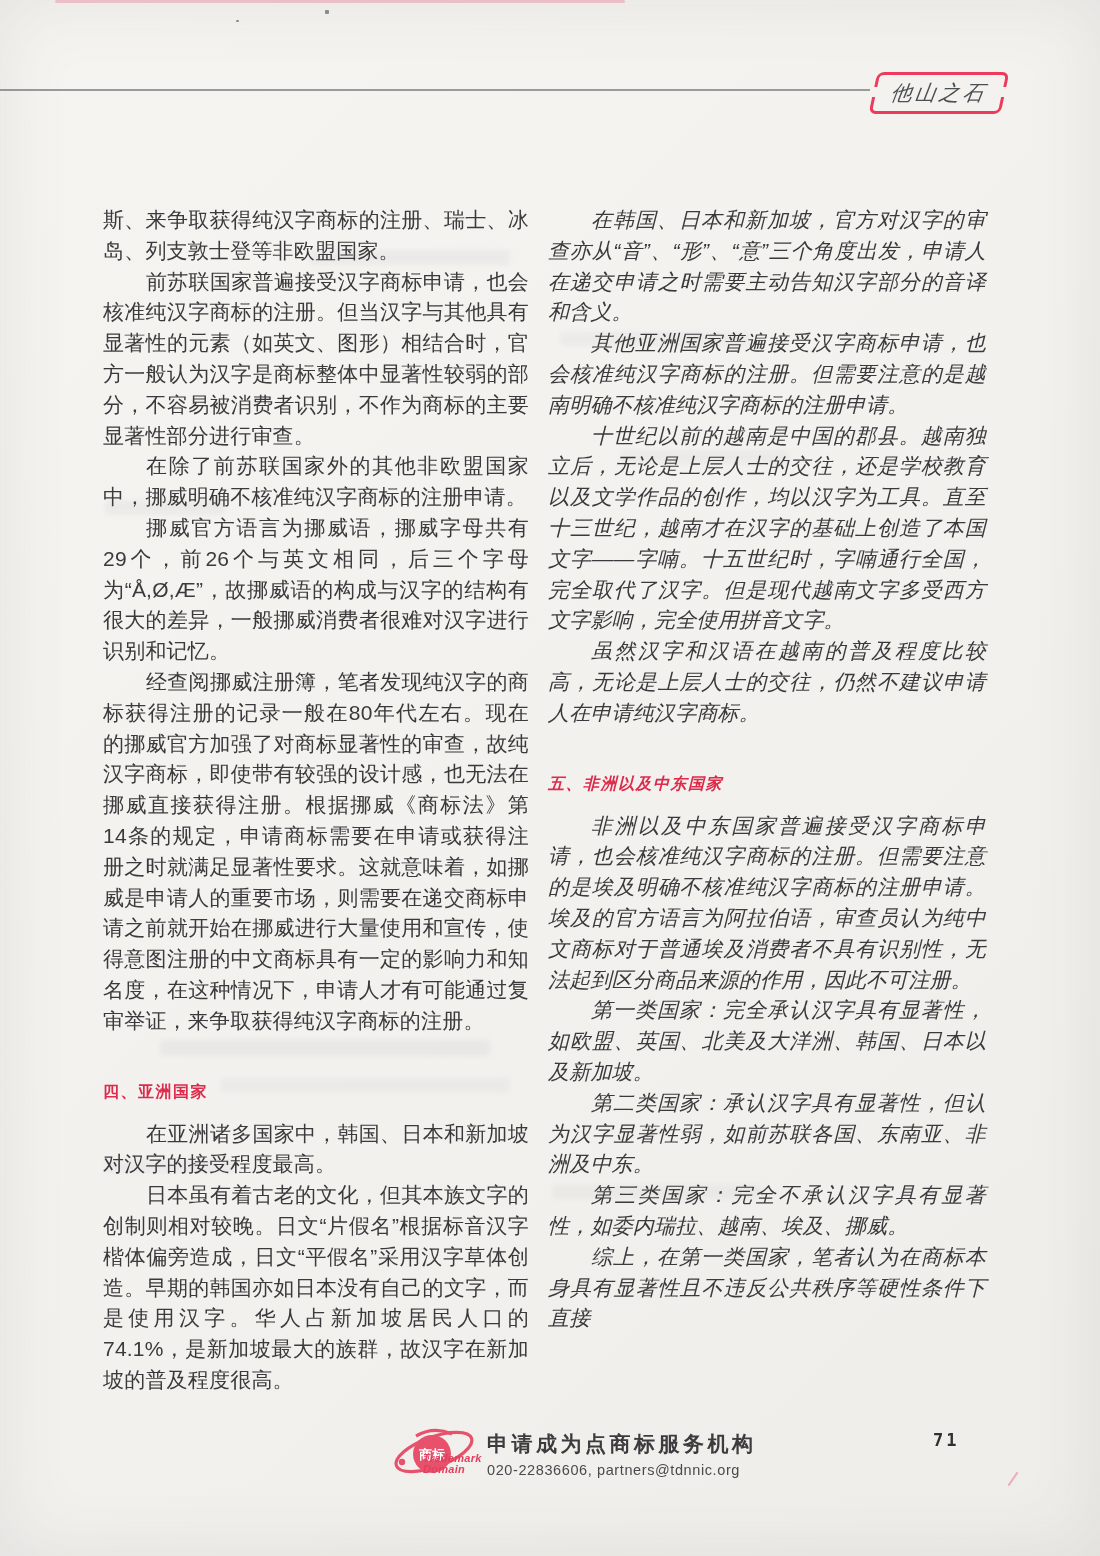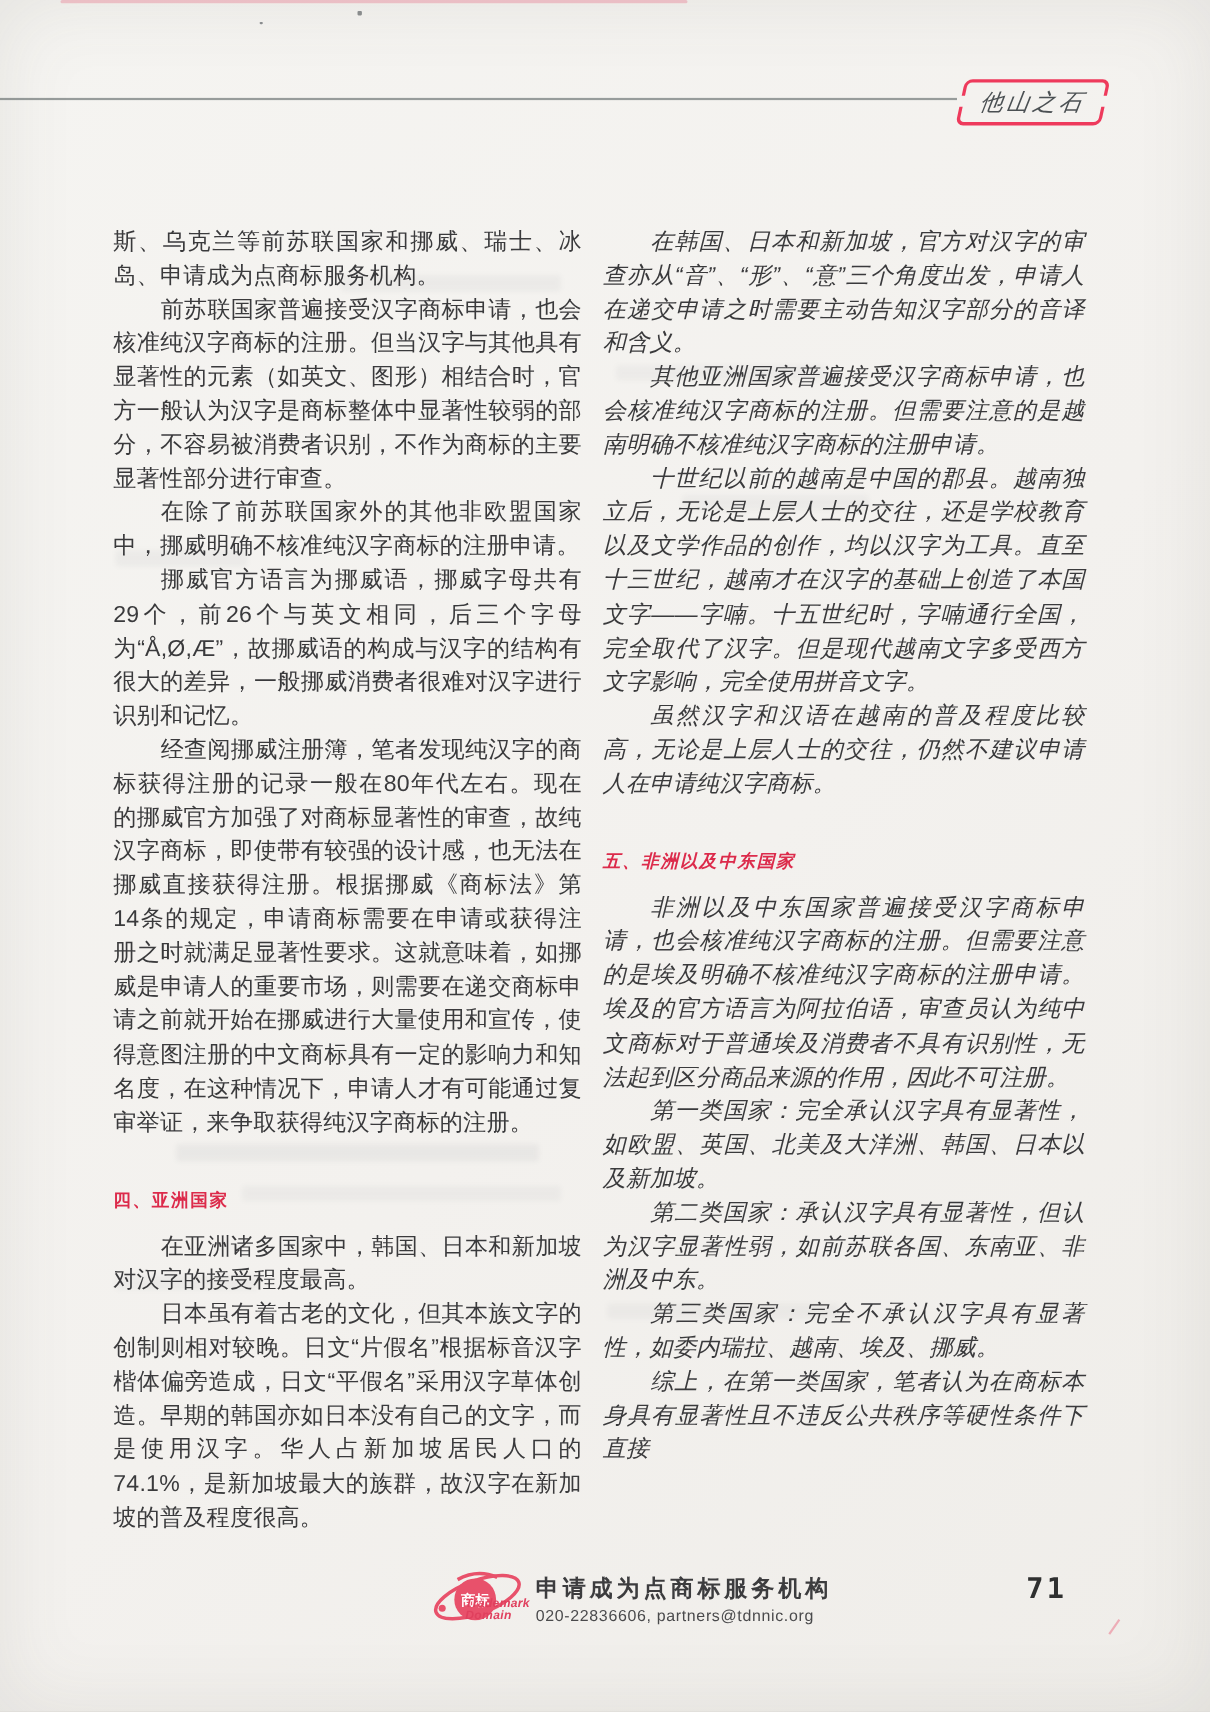--- a/index.html
+++ b/index.html
@@ -60,21 +60,21 @@
   }
   .svc-text{
     position:absolute;left:487px;top:1430px;font-size:21px;font-weight:bold;
     color:#3c3c3e;letter-spacing:3.5px;
   }
   .contact-text{
     position:absolute;left:487px;top:1462px;font-size:14.5px;color:#4a4a4c;
     letter-spacing:0.6px;
   }
   .page-number{
-    position:absolute;left:933px;top:1430px;font-size:26px;font-weight:bold;
+    position:absolute;left:933px;top:1430px;font-size:17px;font-weight:bold;
     color:#2f3030;letter-spacing:3px;font-family:"DejaVu Sans Mono","Liberation Mono",monospace;
   }
   .pink-mark{position:absolute;left:1005px;top:1478px;width:16px;height:2px;
     background:rgba(235,120,140,0.55);transform:rotate(-55deg);}
 </style>
 </head>
 <body>
 
 <div class="page">
 
@@ -91,21 +91,21 @@
   <div class="ghost" style="left:105px;top:500px;width:120px;height:15px;"></div>
   <div class="ghost" style="left:620px;top:450px;width:170px;height:14px;opacity:.05;"></div>
   <div class="ghost" style="left:560px;top:332px;width:190px;height:14px;opacity:.05;"></div>
   <div class="ghost" style="left:160px;top:1040px;width:330px;height:16px;opacity:.07;"></div>
   <div class="ghost" style="left:220px;top:1078px;width:290px;height:14px;opacity:.05;"></div>
   <div class="ghost" style="left:552px;top:1185px;width:210px;height:14px;opacity:.05;"></div>
   <div class="ghost" style="left:105px;top:1160px;width:130px;height:13px;opacity:.05;"></div>
 
   <div class="col col-left">
 
-      <div class="block paragraph no-indent">斯、乌克兰等前苏联国家和挪威、瑞士、冰岛、申请成为点商标服务机构。</div>
+      <div class="block paragraph no-indent">斯、来争取获得纯汉字商标的注册、瑞士、冰岛、列支敦士登等非欧盟国家。</div>
 
       <div class="block paragraph">前苏联国家普遍接受汉字商标申请，也会核准纯汉字商标的注册。但当汉字与其他具有显著性的元素（如英文、图形）相结合时，官方一般认为汉字是商标整体中显著性较弱的部分，不容易被消费者识别，不作为商标的主要显著性部分进行审查。</div>
 
       <div class="block paragraph">在除了前苏联国家外的其他非欧盟国家中，挪威明确不核准纯汉字商标的注册申请。</div>
 
       <div class="block paragraph">挪威官方语言为挪威语，挪威字母共有29个，前26个与英文相同，后三个字母为“Å,Ø,Æ”，故挪威语的构成与汉字的结构有很大的差异，一般挪威消费者很难对汉字进行识别和记忆。</div>
 
       <div class="block paragraph">经查阅挪威注册簿，笔者发现纯汉字的商标获得注册的记录一般在80年代左右。现在的挪威官方加强了对商标显著性的审查，故纯汉字商标，即使带有较强的设计感，也无法在挪威直接获得注册。根据挪威《商标法》第14条的规定，申请商标需要在申请或获得注册之时就满足显著性要求。这就意味着，如挪威是申请人的重要市场，则需要在递交商标申请之前就开始在挪威进行大量使用和宣传，使得意图注册的中文商标具有一定的影响力和知名度，在这种情况下，申请人才有可能通过复审举证，来争取获得纯汉字商标的注册。</div>
 
       <div class="block section-heading no-indent">四、亚洲国家</div>

